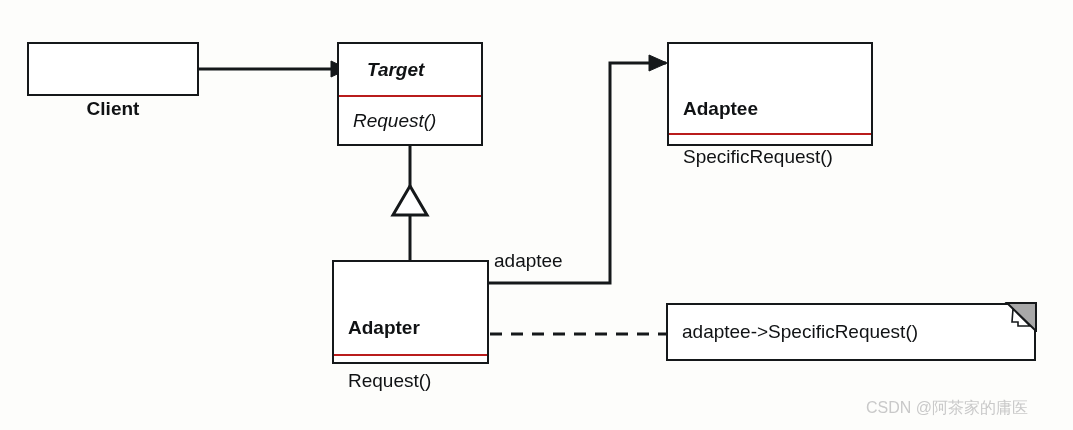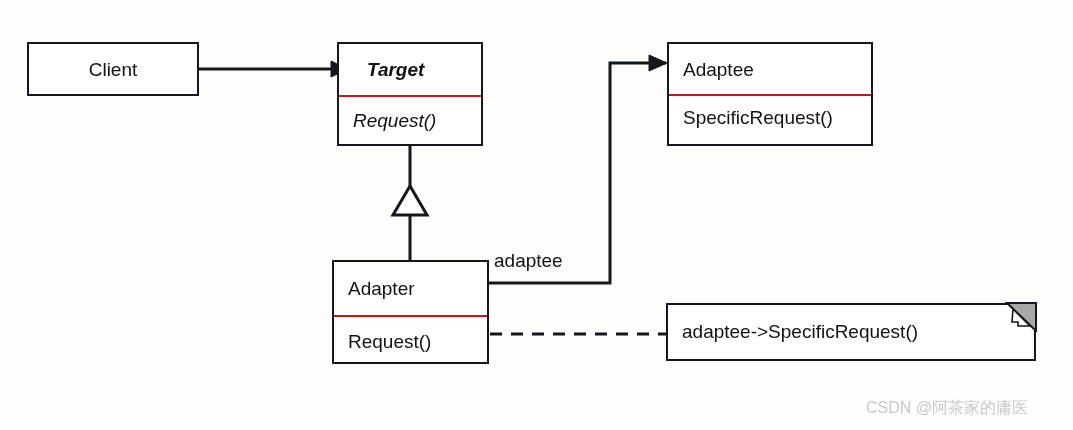--- a/index.html
+++ b/index.html
@@ -37,21 +37,21 @@
     box-sizing: border-box;
     padding-left: 14px;
     color: #101214;
     font-size: 19px;
     line-height: 1;
     white-space: nowrap;
   }
   .compartment-divider {
     border-top: 2px solid #b91c1c;
   }
-  .name-bold      { font-weight: normal; }
+  .name-bold      { font-weight: bold; margin-top: 39px; }
   .name-bolditalic{ font-weight: bold; font-style: italic; padding-left: 28px; }
   .op-plain       { font-weight: normal; }
   .op-italic      { font-style: italic; font-weight: normal; }
 
   
   #class-client        { left: 27px;  top: 42px;  width: 172px; height: 54px; }
   #class-client .c1    { height: 100%; justify-content: center; padding-left: 0; }
 
   
   #class-target        { left: 337px; top: 42px;  width: 146px; height: 104px; }

